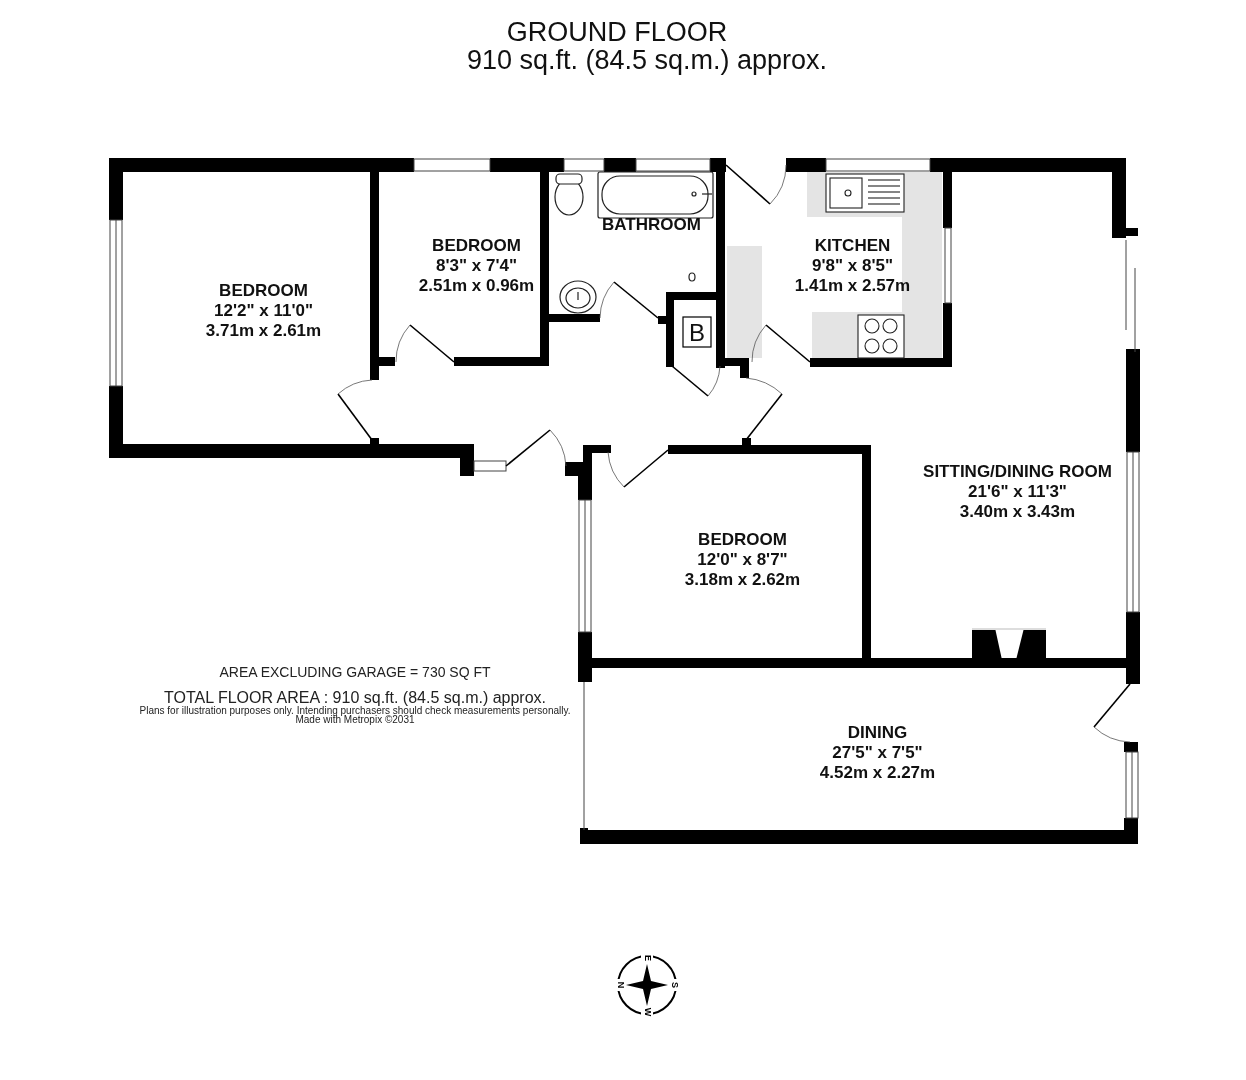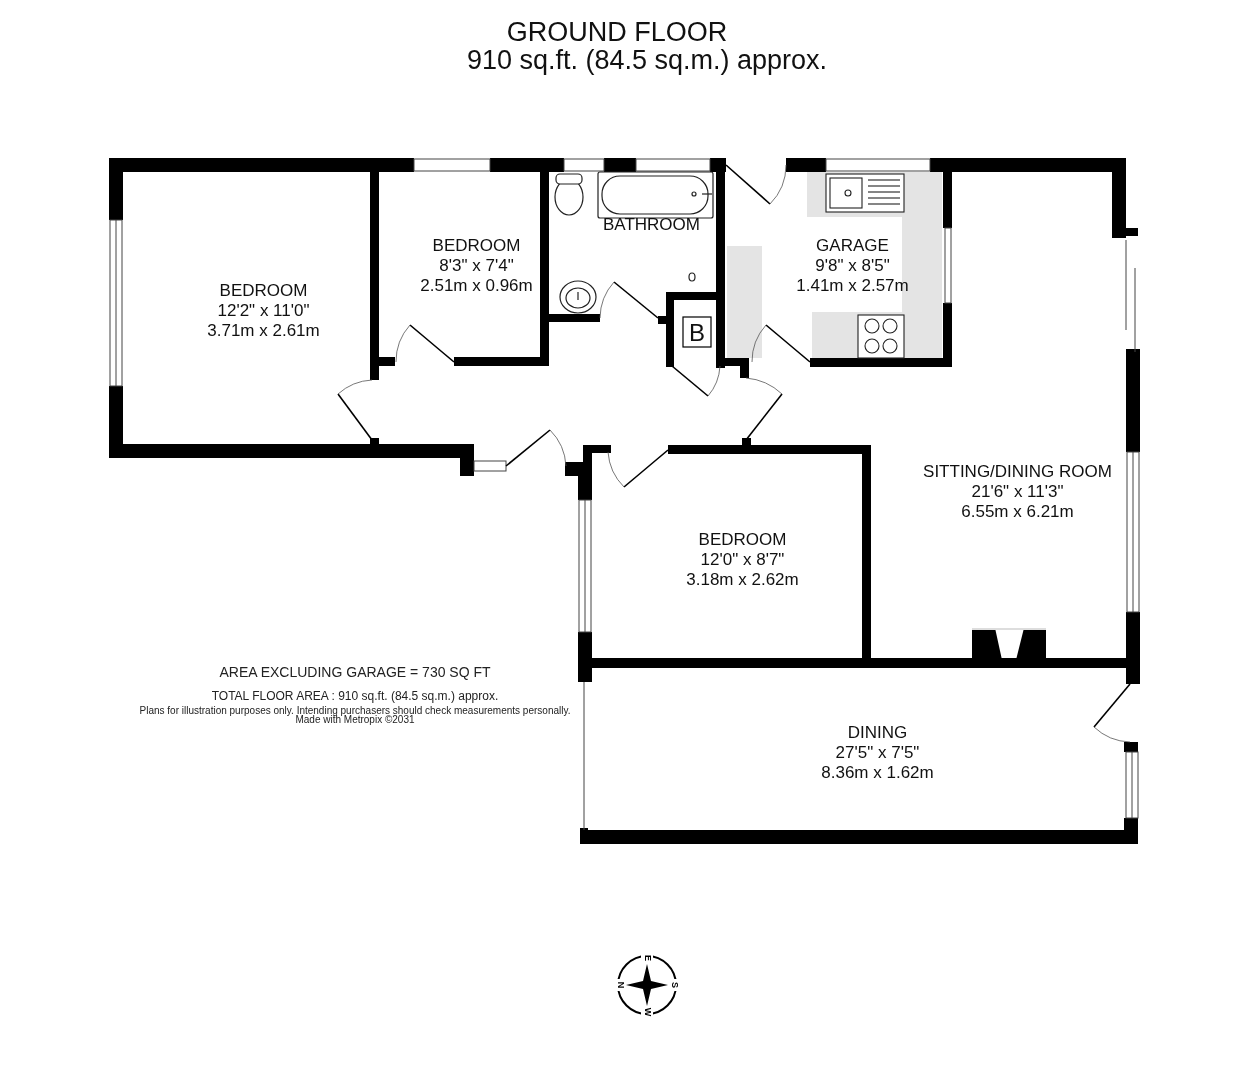--- a/index.html
+++ b/index.html
@@ -1,25 +1,25 @@
 <!DOCTYPE html>
 <html><head>
 <meta charset="utf-8">
 <style>
   html, body { margin: 0; padding: 0; background: #ffffff; }
   body { width: 1246px; height: 1080px; position: relative; overflow: hidden; font-family: "Liberation Sans", sans-serif; color: #111; }
   .title { position: absolute; left: 0; width: 1246px; text-align: center; font-size: 27px; line-height: 30px; color: #111; }
   #t1 { top: 17px; left: -6px; }
   #t2 { top: 45px; left: 24px; }
   svg.plan { position: absolute; left: 0; top: 0; }
-  .room-label { position: absolute; text-align: center; font-weight: normal; font-size: 17px; line-height: 20px; color: #111; white-space: nowrap; transform: translateX(-50%); padding-left: 37px; }
+  .room-label { position: absolute; text-align: center; font-weight: bold; font-size: 17px; line-height: 20px; color: #111; white-space: nowrap; transform: translateX(-50%); padding-left: 37px; }
   .room-label span { display: block; }
   .notes { position: absolute; left: 355px; transform: translateX(-50%); text-align: center; white-space: nowrap; color: #222; }
   .n1 { top: 664px; font-size: 14px; }
-  .n2 { top: 689px; font-size: 12px; }
+  .n2 { top: 689px; font-size: 16px; }
   .n3 { top: 706px; font-size: 10px; line-height: 9px; }
   .compass { position: absolute; left: 612px; top: 950px; width: 70px; height: 70px; }
 </style>
 </head>
 <body>
 
 <div class="title" id="t1">GROUND FLOOR</div>
 <div class="title" id="t2">910 sq.ft. (84.5 sq.m.) approx.</div>
 
 <svg class="plan" width="1246" height="1080" viewBox="0 0 1246 1080">
@@ -186,38 +186,38 @@
 </div>
 <div class="room-label" style="left:458px;top:236px;">
   <span>BEDROOM</span>
   <span>8'3"  x 7'4"</span>
   <span>2.51m  x 0.96m</span>
 </div>
 <div class="room-label" style="left:633px;top:215px;">
   <span>BATHROOM</span>
 </div>
 <div class="room-label" style="left:834px;top:236px;">
-  <span>GARAGE</span>
+  <span>KITCHEN</span>
   <span>9'8"  x 8'5"</span>
   <span>1.41m  x 2.57m</span>
 </div>
 <div class="room-label" style="left:999px;top:462px;">
   <span>SITTING/DINING ROOM</span>
   <span>21'6"  x 11'3"</span>
-  <span>6.55m  x 6.21m</span>
+  <span>3.40m  x 3.43m</span>
 </div>
 <div class="room-label" style="left:724px;top:530px;">
   <span>BEDROOM</span>
   <span>12'0"  x 8'7"</span>
   <span>3.18m  x 2.62m</span>
 </div>
 <div class="room-label" style="left:859px;top:723px;">
   <span>DINING</span>
   <span>27'5"  x 7'5"</span>
-  <span>8.36m  x 1.62m</span>
+  <span>4.52m  x 2.27m</span>
 </div>
 
 <div class="notes n1">AREA EXCLUDING GARAGE = 730 SQ FT</div>
 <div class="notes n2">TOTAL FLOOR AREA : 910 sq.ft. (84.5 sq.m.) approx.</div>
 <div class="notes n3">
   <div>Plans for illustration purposes only. Intending purchasers should check measurements personally.</div>
   <div>Made with Metropix ©2031</div>
 </div>
 
 <div class="compass">

